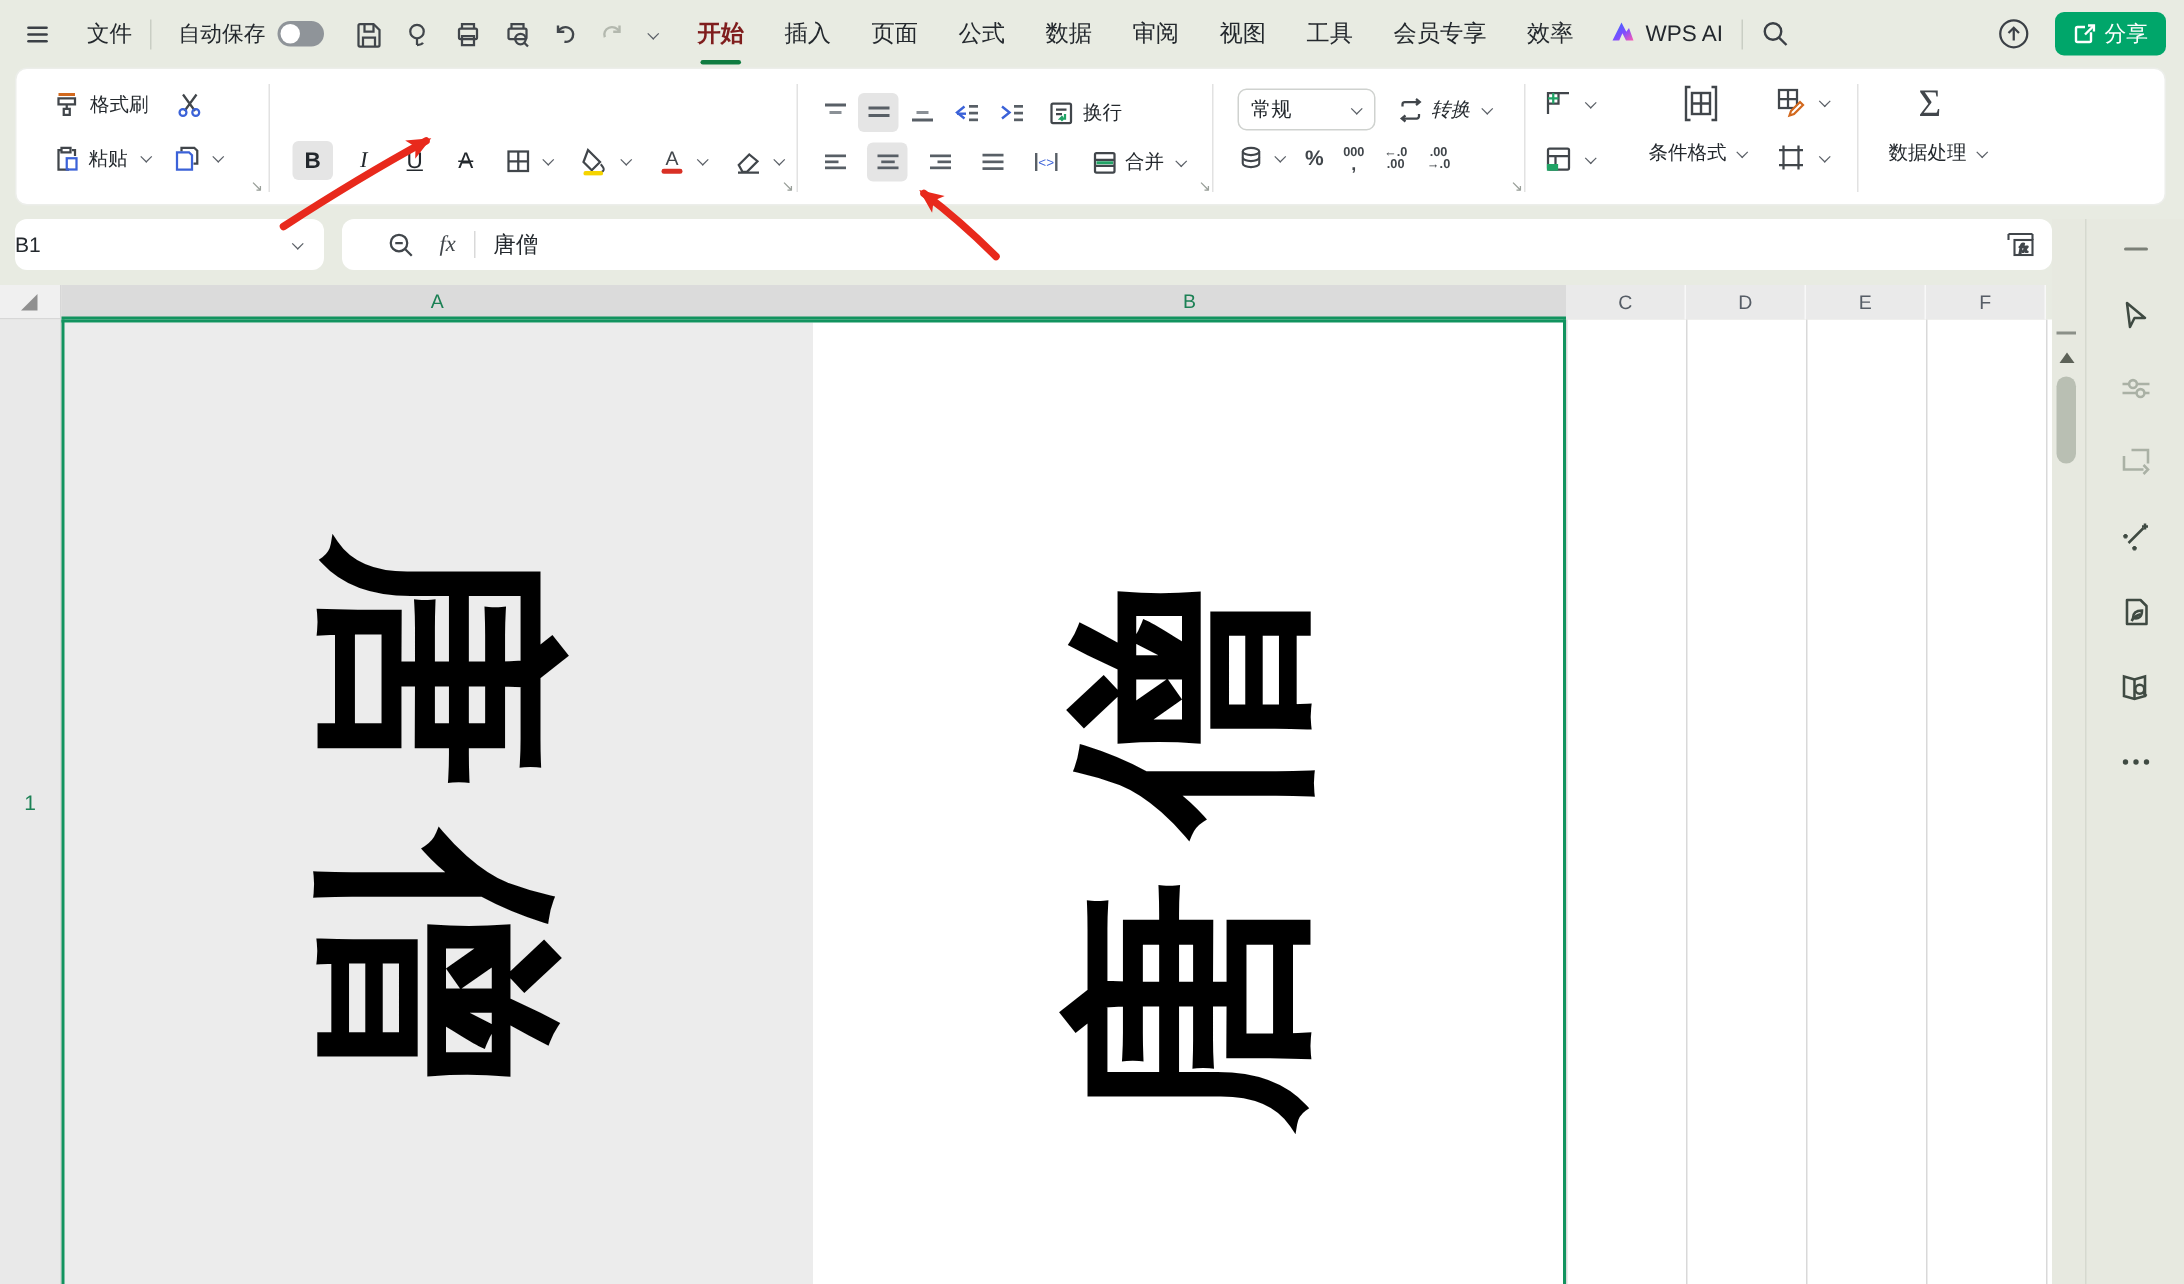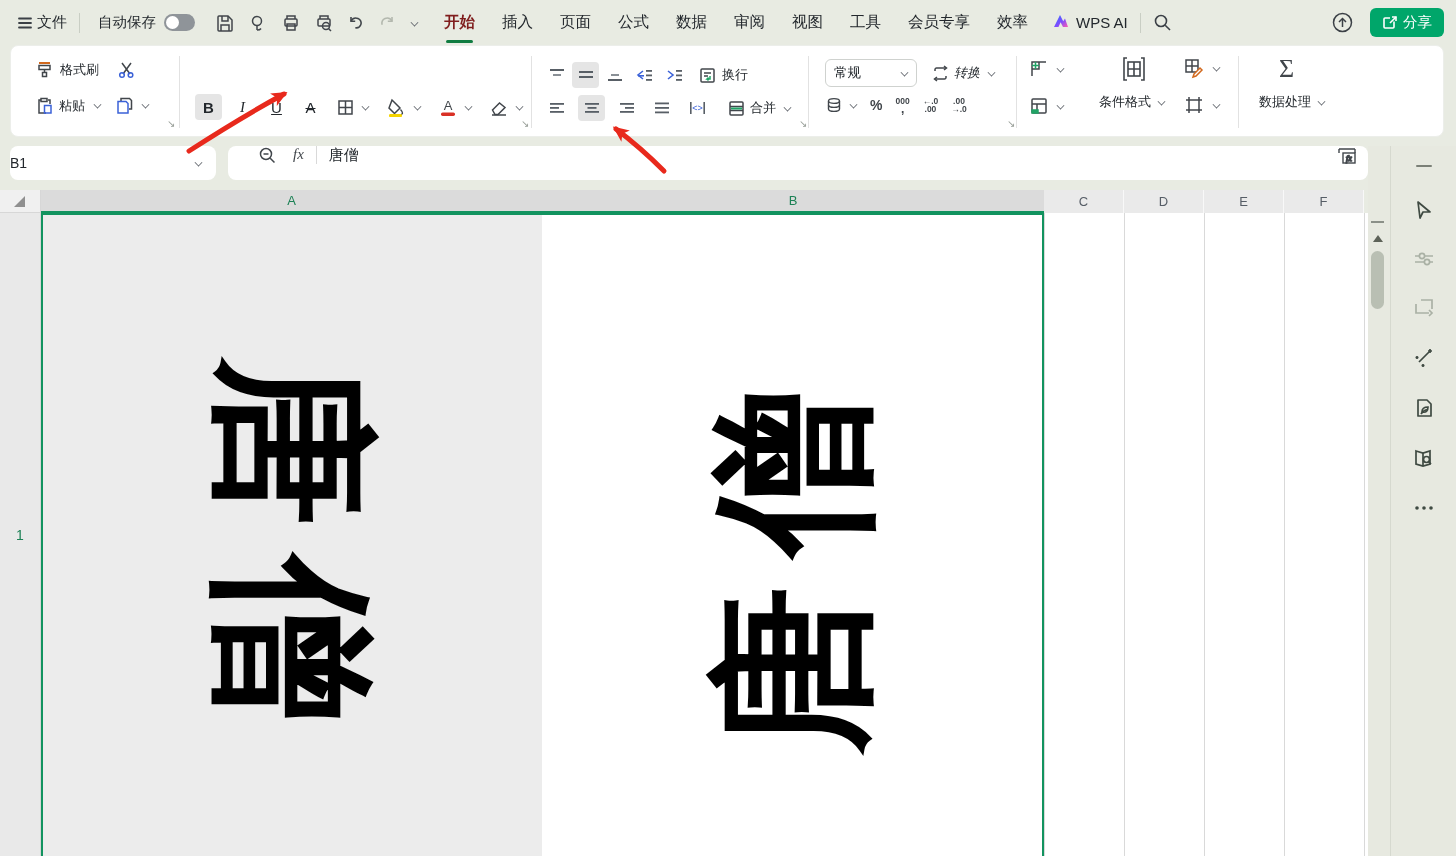--- a/index.html
+++ b/index.html
@@ -11,21 +11,21 @@
   .vdiv { position:absolute; width:1px; background:#e2e2e2; }
   .corner-expand { position:absolute; font-size:10px; color:#9aa09a; }
   .iconbtn { display:flex; align-items:center; justify-content:center; border-radius:4px; cursor:default; }
   .active-btn { background:#e5e5e5; }
 
   
   #topbar { position:absolute; left:0; top:0; width:1456px; height:45px; display:flex; align-items:center; }
   #topbar .lbl { font-size:15px; }
   .tb-sep { width:1px; height:20px; background:#c9cec4; margin:0 12px; }
   #menu-icon { margin-left:16px; }
-  #file-label { margin-left:3px; }
+  #file-label { margin-left:24px; }
   #autosave-wrap { display:flex; align-items:center; margin-left:6px; }
   #autosave-label { font-size:14.5px; }
   .toggle { width:31px; height:17px; border-radius:9px; background:#8f9499; position:relative; margin-left:8px; }
   .toggle .knob { position:absolute; left:2px; top:2px; width:13px; height:13px; background:#fff; border-radius:50%; }
   .qicons { display:flex; align-items:center; gap:13px; margin-left:20px; }
   #tabs { display:flex; align-items:center; gap:27px; margin-left:26px; height:45px; }
   .tab { font-size:15.5px; position:relative; white-space:nowrap; }
   .tab.active { color:#7f1d1d; font-weight:bold; }
   .tab.active::after { content:""; position:absolute; left:2px; right:2px; bottom:-10px; height:3px; background:#107c41; border-radius:2px; }
   #wps-ai { display:flex; align-items:flex-start; gap:7px; margin-left:24px; }
@@ -37,21 +37,21 @@
   .rgroup { position:absolute; top:0; height:92px; }
   .rrow { position:absolute; display:flex; align-items:center; }
   .rlabel { font-size:13px; white-space:nowrap; }
   .combo { border:1px solid #cfd2cf; border-radius:6px; height:28px; display:flex; align-items:center; padding:0 8px; font-size:13.5px; background:#fff; justify-content:space-between; }
   .letter-btn { width:27px; height:26px; font-size:15px; }
   .mini2 { display:flex; flex-direction:column; align-items:center; line-height:8px; font-size:8.5px; color:#41464b; font-weight:bold; }
 
   
   #namebox { position:absolute; left:10px; top:146px; width:206px; height:34px; background:#fff; border-radius:8px; display:flex; align-items:center; }
   #namebox .ref { flex:1; text-align:left; font-size:14px; }
-  #fxbar { position:absolute; left:228px; top:146px; width:1140px; height:34px; background:#fff; border-radius:8px; display:flex; }
+  #fxbar { position:absolute; left:228px; top:146px; width:1140px; height:34px; background:#fff; border-radius:8px; display:flex; align-items:center; }
   #fxbar .content { font-size:15px; margin-left:12px; }
   .fbar-sep { width:1px; height:18px; background:#d9d9d9; margin-left:12px; }
 
   
   #sheet-corner { position:absolute; left:0; top:190px; width:41px; height:23px; background:#f0f0f0; border-right:1px solid #d7d7d7; border-bottom:1px solid #d7d7d7; }
   #select-all-tri { position:absolute; left:14px; top:196px; width:0; height:0; border-left:11px solid transparent; border-bottom:11px solid #8f8f8f; }
   .colhdr { position:absolute; top:190px; height:23px; display:flex; align-items:center; justify-content:center; font-size:13px; }
   .colhdr.sel { background:#dbdbdb; color:#1c8155; border-bottom:2px solid #12935f; }
   .colhdr.norm { background:#eaeaea; color:#565d66; border-right:1px solid #f8f8f8; }
   #grid { position:absolute; left:41px; top:213px; width:1327px; height:643px; background:#fff; }

